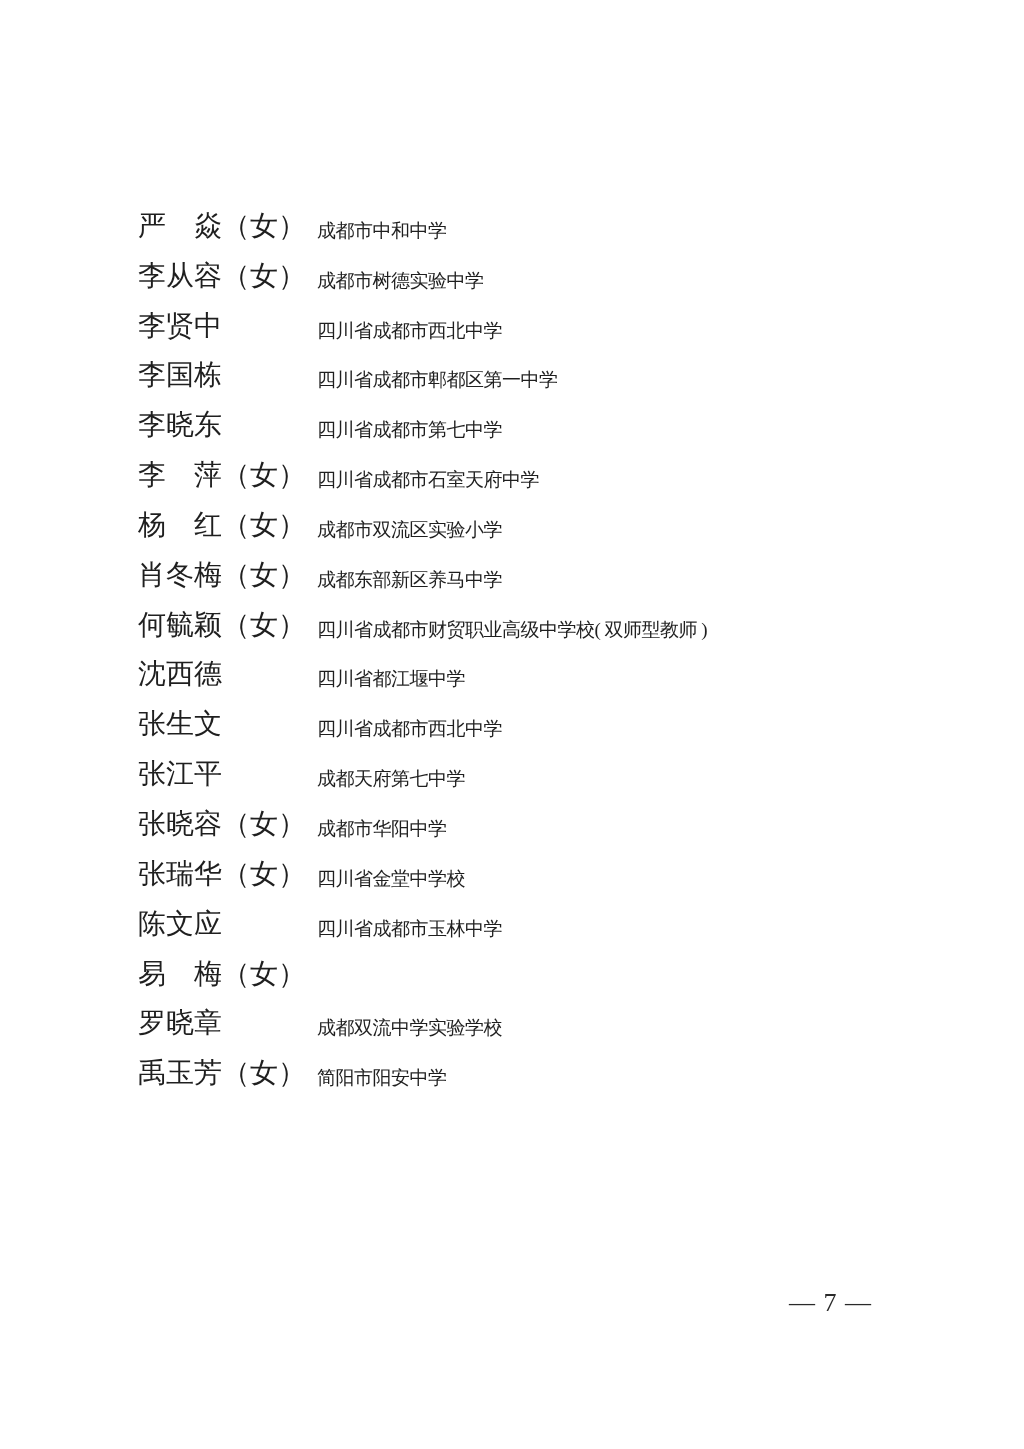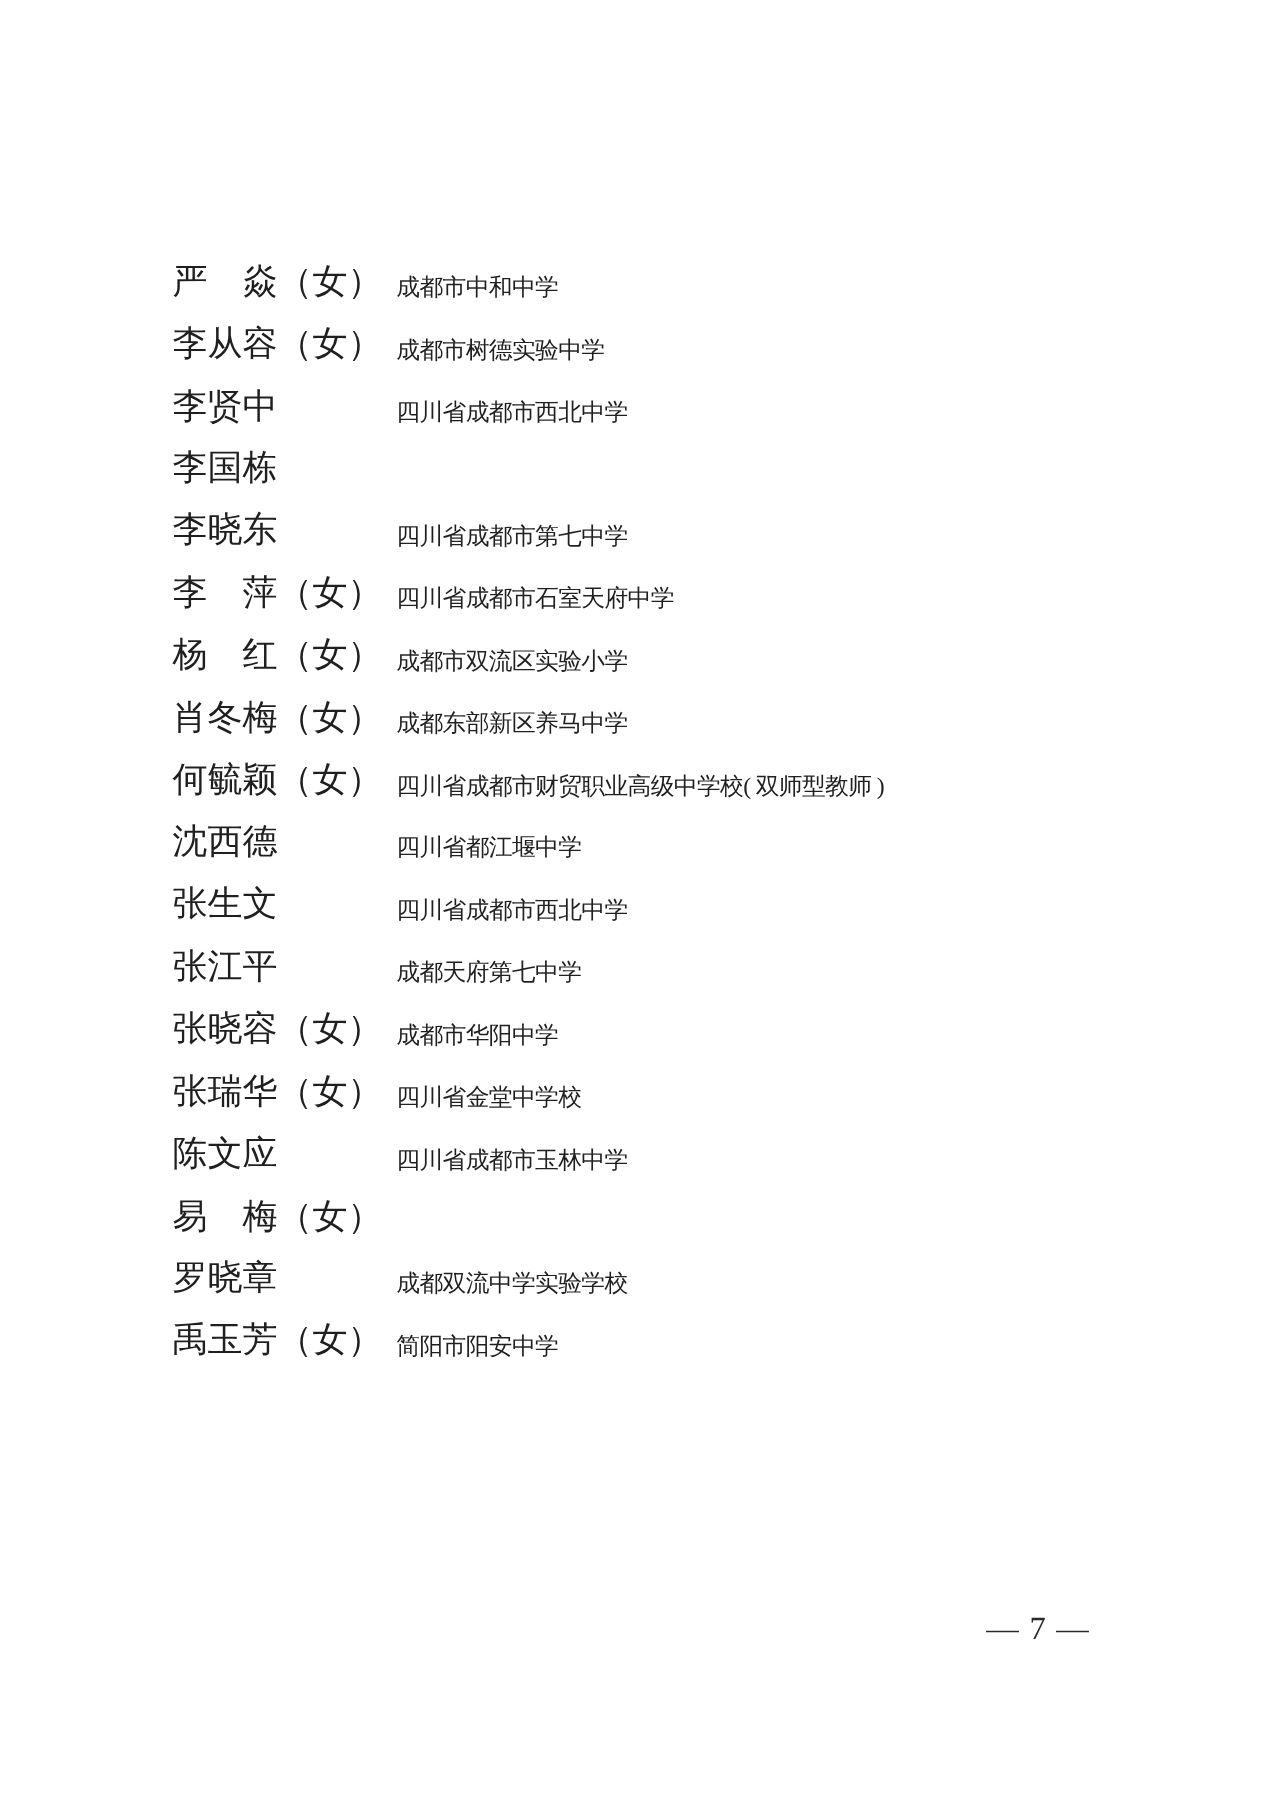--- a/index.html
+++ b/index.html
@@ -67,20 +67,21 @@
   </div>
 
 
   <div class="row">
     <span class="name">李贤中</span>
     <span class="school">四川省成都市西北中学</span>
   </div>
 
   <div class="row">
     <span class="name">李国栋</span>
+    <span class="school">四川省成都市郫都区第一中学</span>
   </div>
 
   <div class="row">
     <span class="name">李晓东</span>
     <span class="school">四川省成都市第七中学</span>
   </div>
 
   <div class="row">
     <span class="name">李　萍（女）</span>
     <span class="school">四川省成都市石室天府中学</span>

